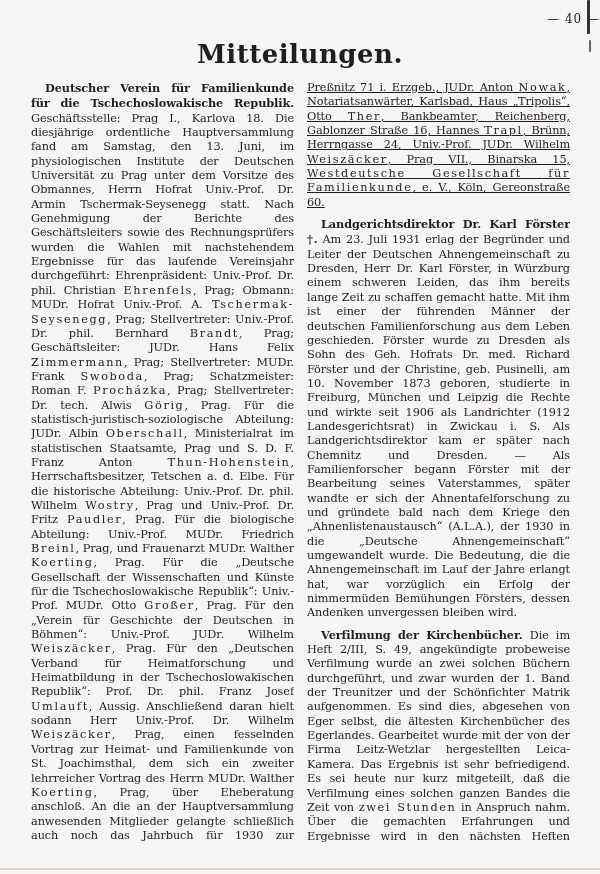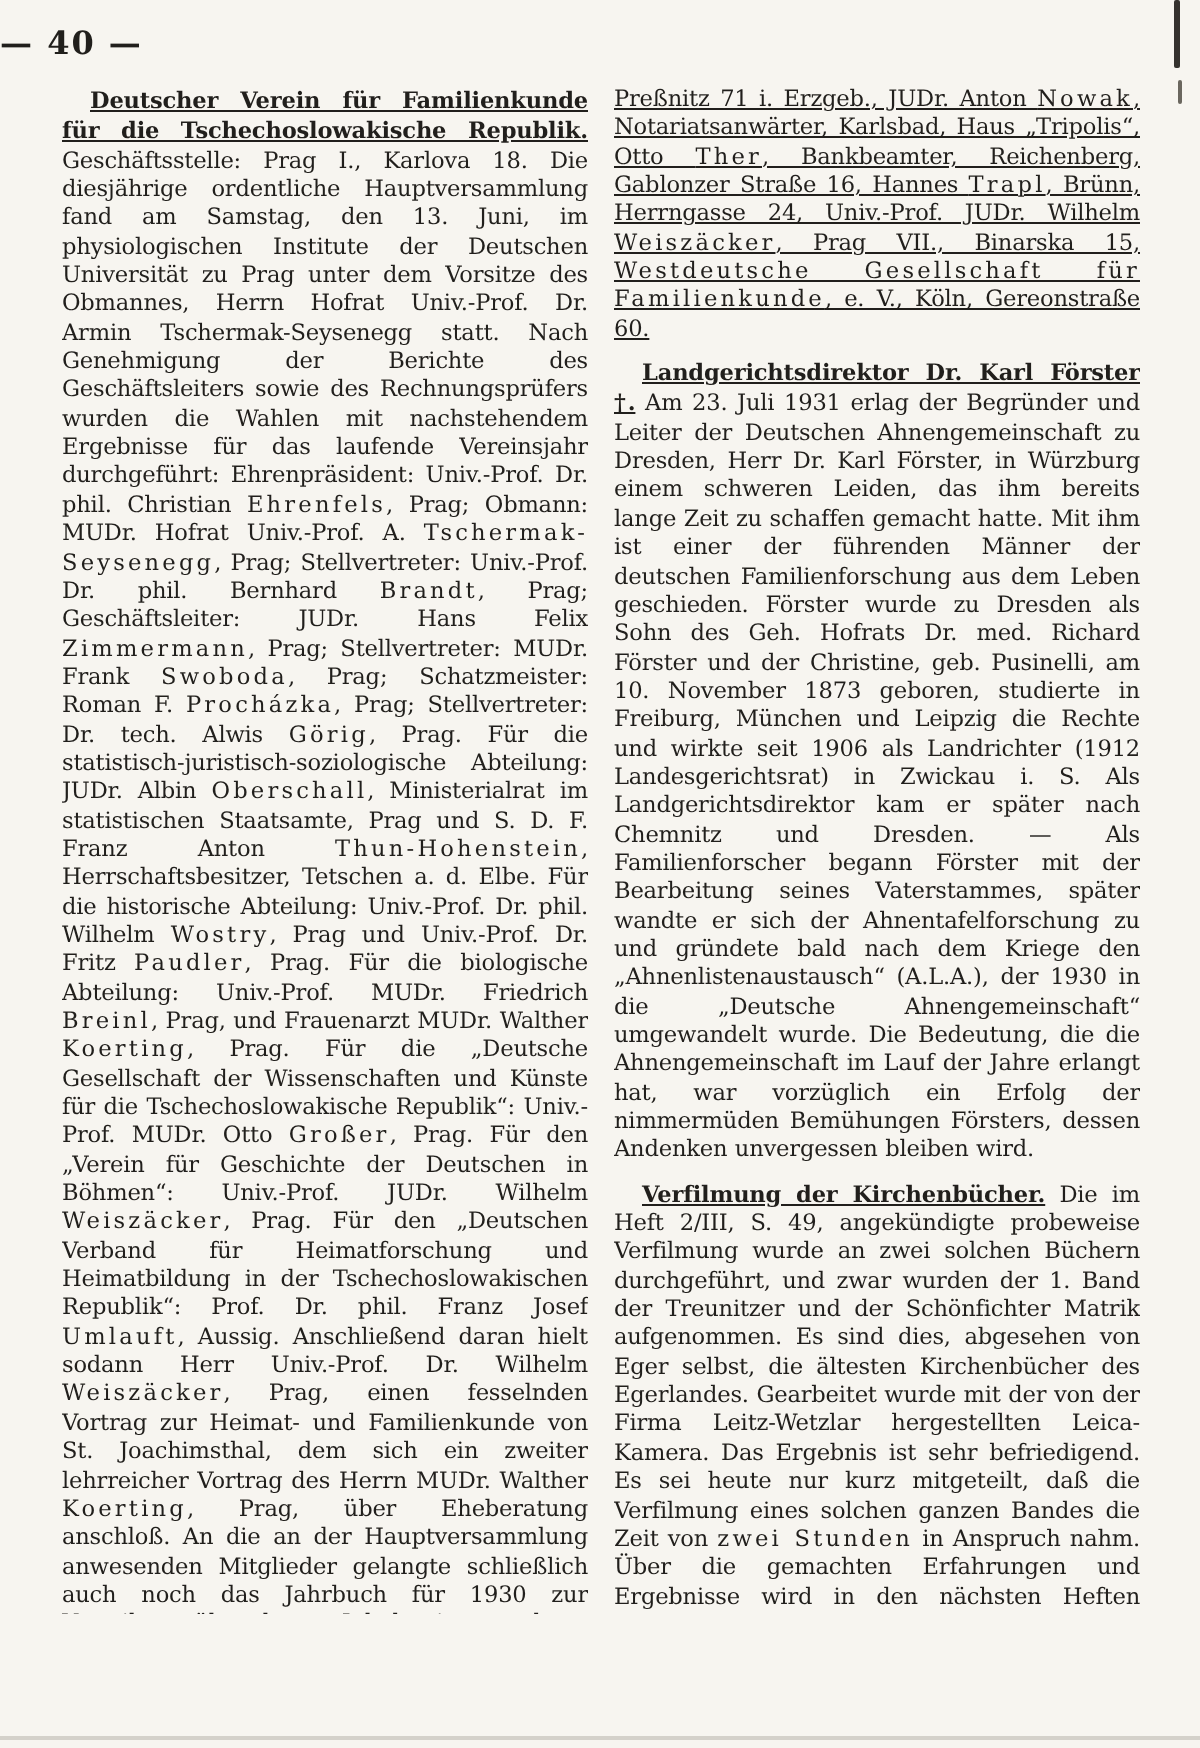--- a/index.html
+++ b/index.html
@@ -3,40 +3,40 @@
 <meta charset="utf-8">
 <style>
   html,body{margin:0;padding:0;width:600px;height:874px;overflow:hidden;background:#e9e7e2;}
   .page{
     position:relative;width:600px;height:874px;box-sizing:border-box;
     background:#f7f5f0;
     color:#211f1c;
     font-family:"DejaVu Serif", serif;
   }
   .pagenum{
-    text-align:left;padding-top:12px;font-size:16px;font-weight:bold;
+    text-align:right;padding-top:12px;font-size:12px;font-weight:normal;
     letter-spacing:1px;
   }
   .title{
     text-align:center;font-size:26px;font-weight:bold;margin:13px 0 0 0;
     letter-spacing:0.5px;
   }
   .cols{
     display:flex;gap:13px;margin:12px 30px 0 31px;
   }
   .col{
     flex:1;min-width:0;height:764px;overflow:hidden;
     text-align:justify;
     font-size:11.3px;line-height:14.35px;letter-spacing:-0.1px;
     word-spacing:0.3px;
   }
   p.article{margin:0;text-indent:14px;}
   p.article + p.article{margin-top:7px;}
   p.article.noindent{text-indent:0;text-decoration:underline;}
-  .run.bold{font-weight:bold;text-decoration:underline;}
+  .run.bold{font-weight:bold;}
   .run.spaced{letter-spacing:1.6px;}
   .sig{float:right;font-weight:bold;}
   
   .artifact-top-right{
     position:absolute;top:0;right:10px;width:3px;height:34px;
     background:#35322e;border-radius:1px;
   }
   .artifact-top-right2{
     position:absolute;top:40px;right:9px;width:2px;height:12px;
     background:#6b675f;border-radius:1px;
@@ -44,20 +44,21 @@
   .artifact-bottom{
     position:absolute;left:0;bottom:4px;width:100%;height:2px;
     background:#d4d1ca;
   }
 </style>
 </head>
 <body>
 
 <div class="page">
   <div class="pagenum">— 40 —</div>
+  <h1 class="title">Mitteilungen.</h1>
 
   <div class="cols">
     <div class="col">
         <p class="article"><span class="run bold">Deutscher Verein für Familienkunde für die Tschechoslowakische Republik.</span><span class="run normal"> Geschäftsstelle: Prag I., Karlova 18. Die diesjährige ordentliche Hauptversammlung fand am Samstag, den 13. Juni, im physiologischen Institute der Deutschen Universität zu Prag unter dem Vorsitze des Obmannes, Herrn Hofrat Univ.-Prof. Dr. Armin Tschermak-Seysenegg statt. Nach Genehmigung der Berichte des Geschäftsleiters sowie des Rechnungsprüfers wurden die Wahlen mit nachstehendem Ergebnisse für das laufende Vereinsjahr durchgeführt: Ehrenpräsident: Univ.-Prof. Dr. phil. Christian </span><span class="run spaced">Ehrenfels</span><span class="run normal">, Prag; Obmann: MUDr. Hofrat Univ.-Prof. A. </span><span class="run spaced">Tschermak-Seysenegg</span><span class="run normal">, Prag; Stellvertreter: Univ.-Prof. Dr. phil. Bernhard </span><span class="run spaced">Brandt</span><span class="run normal">, Prag; Geschäftsleiter: JUDr. Hans Felix </span><span class="run spaced">Zimmermann</span><span class="run normal">, Prag; Stellvertreter: MUDr. Frank </span><span class="run spaced">Swoboda</span><span class="run normal">, Prag; Schatzmeister: Roman F. </span><span class="run spaced">Procházka</span><span class="run normal">, Prag; Stellvertreter: Dr. tech. Alwis </span><span class="run spaced">Görig</span><span class="run normal">, Prag. Für die statistisch-juristisch-soziologische Abteilung: JUDr. Albin </span><span class="run spaced">Oberschall</span><span class="run normal">, Ministerialrat im statistischen Staatsamte, Prag und S. D. F. Franz Anton </span><span class="run spaced">Thun-Hohenstein</span><span class="run normal">, Herrschaftsbesitzer, Tetschen a. d. Elbe. Für die historische Abteilung: Univ.-Prof. Dr. phil. Wilhelm </span><span class="run spaced">Wostry</span><span class="run normal">, Prag und Univ.-Prof. Dr. Fritz </span><span class="run spaced">Paudler</span><span class="run normal">, Prag. Für die biologische Abteilung: Univ.-Prof. MUDr. Friedrich </span><span class="run spaced">Breinl</span><span class="run normal">, Prag, und Frauenarzt MUDr. Walther </span><span class="run spaced">Koerting</span><span class="run normal">, Prag. Für die „Deutsche Gesellschaft der Wissenschaften und Künste für die Tschechoslowakische Republik“: Univ.-Prof. MUDr. Otto </span><span class="run spaced">Großer</span><span class="run normal">, Prag. Für den „Verein für Geschichte der Deutschen in Böhmen“: Univ.-Prof. JUDr. Wilhelm </span><span class="run spaced">Weiszäcker</span><span class="run normal">, Prag. Für den „Deutschen Verband für Heimatforschung und Heimatbildung in der Tschechoslowakischen Republik“: Prof. Dr. phil. Franz Josef </span><span class="run spaced">Umlauft</span><span class="run normal">, Aussig. Anschließend daran hielt sodann Herr Univ.-Prof. Dr. Wilhelm </span><span class="run spaced">Weiszäcker</span><span class="run normal">, Prag, einen fesselnden Vortrag zur Heimat- und Familienkunde von St. Joachimsthal, dem sich ein zweiter lehrreicher Vortrag des Herrn MUDr. Walther </span><span class="run spaced">Koerting</span><span class="run normal">, Prag, über Eheberatung anschloß. An die an der Hauptversammlung anwesenden Mitglieder gelangte schließlich auch noch das Jahrbuch für 1930 zur Verteilung, über dessen Inhalt wir an anderer Stelle gesondert berichten. </span></p>
       </div>
     <div class="col">
         <p class="article noindent"><span class="run normal">Preßnitz 71 i. Erzgeb., JUDr. Anton </span><span class="run spaced">Nowak</span><span class="run normal">, Notariatsanwärter, Karlsbad, Haus „Tripolis“, Otto </span><span class="run spaced">Ther</span><span class="run normal">, Bankbeamter, Reichenberg, Gablonzer Straße 16, Hannes </span><span class="run spaced">Trapl</span><span class="run normal">, Brünn, Herrngasse 24, Univ.-Prof. JUDr. Wilhelm </span><span class="run spaced">Weiszäcker</span><span class="run normal">, Prag VII., Binarska 15, </span><span class="run spaced">Westdeutsche Gesellschaft für Familienkunde</span><span class="run normal">, e. V., Köln, Gereonstraße 60.</span></p>
         <p class="article"><span class="run bold">Landgerichtsdirektor Dr. Karl Förster †.</span><span class="run normal"> Am 23. Juli 1931 erlag der Begründer und Leiter der Deutschen Ahnengemeinschaft zu Dresden, Herr Dr. Karl Förster, in Würzburg einem schweren Leiden, das ihm bereits lange Zeit zu schaffen gemacht hatte. Mit ihm ist einer der führenden Männer der deutschen Familienforschung aus dem Leben geschieden. Förster wurde zu Dresden als Sohn des Geh. Hofrats Dr. med. Richard Förster und der Christine, geb. Pusinelli, am 10. November 1873 geboren, studierte in Freiburg, München und Leipzig die Rechte und wirkte seit 1906 als Landrichter (1912 Landesgerichtsrat) in Zwickau i. S. Als Landgerichtsdirektor kam er später nach Chemnitz und Dresden. — Als Familienforscher begann Förster mit der Bearbeitung seines Vaterstammes, später wandte er sich der Ahnentafelforschung zu und gründete bald nach dem Kriege den „Ahnenlistenaustausch“ (A.L.A.), der 1930 in die „Deutsche Ahnengemeinschaft“ umgewandelt wurde. Die Bedeutung, die die Ahnengemeinschaft im Lauf der Jahre erlangt hat, war vorzüglich ein Erfolg der nimmermüden Bemühungen Försters, dessen Andenken unvergessen bleiben wird.</span></p>
         <p class="article"><span class="run bold">Verfilmung der Kirchenbücher.</span><span class="run normal"> Die im Heft 2/III, S. 49, angekündigte probeweise Verfilmung wurde an zwei solchen Büchern durchgeführt, und zwar wurden der 1. Band der Treunitzer und der Schönfichter Matrik aufgenommen. Es sind dies, abgesehen von Eger selbst, die ältesten Kirchenbücher des Egerlandes. Gearbeitet wurde mit der von der Firma Leitz-Wetzlar hergestellten Leica-Kamera. Das Ergebnis ist sehr befriedigend. Es sei heute nur kurz mitgeteilt, daß die Verfilmung eines solchen ganzen Bandes die Zeit von </span><span class="run spaced">zwei Stunden</span><span class="run normal"> in Anspruch nahm. Über die gemachten Erfahrungen und Ergebnisse wird in den nächsten Heften berichtet werden.</span><span class="sig">Dietl.</span></p>
       </div>

